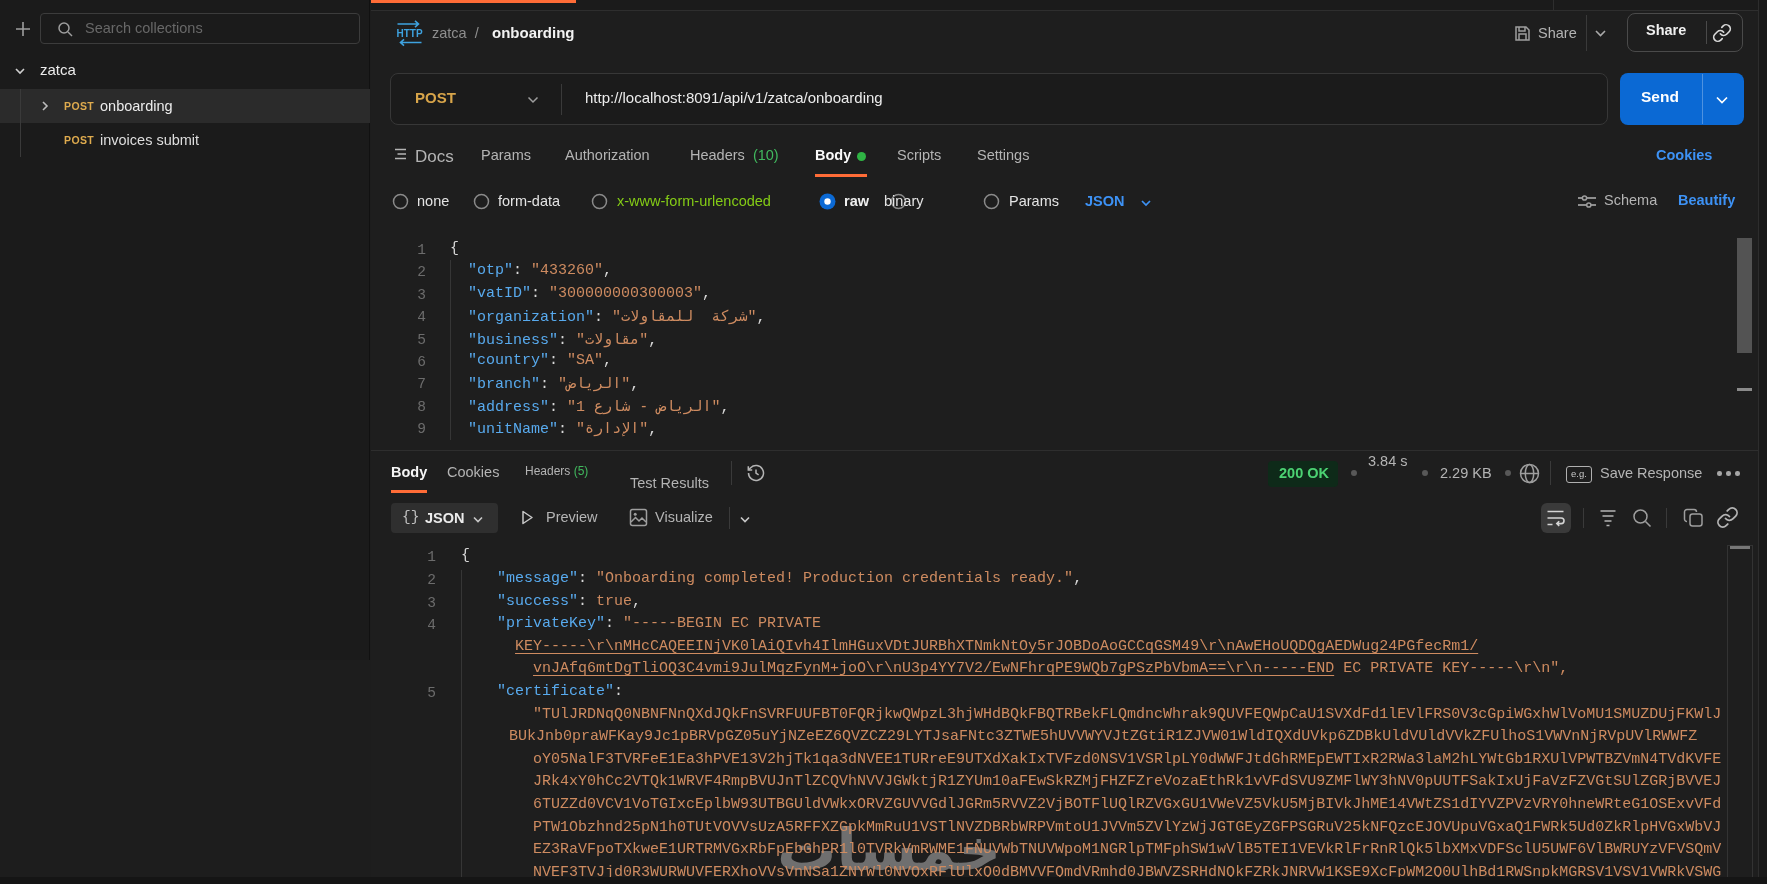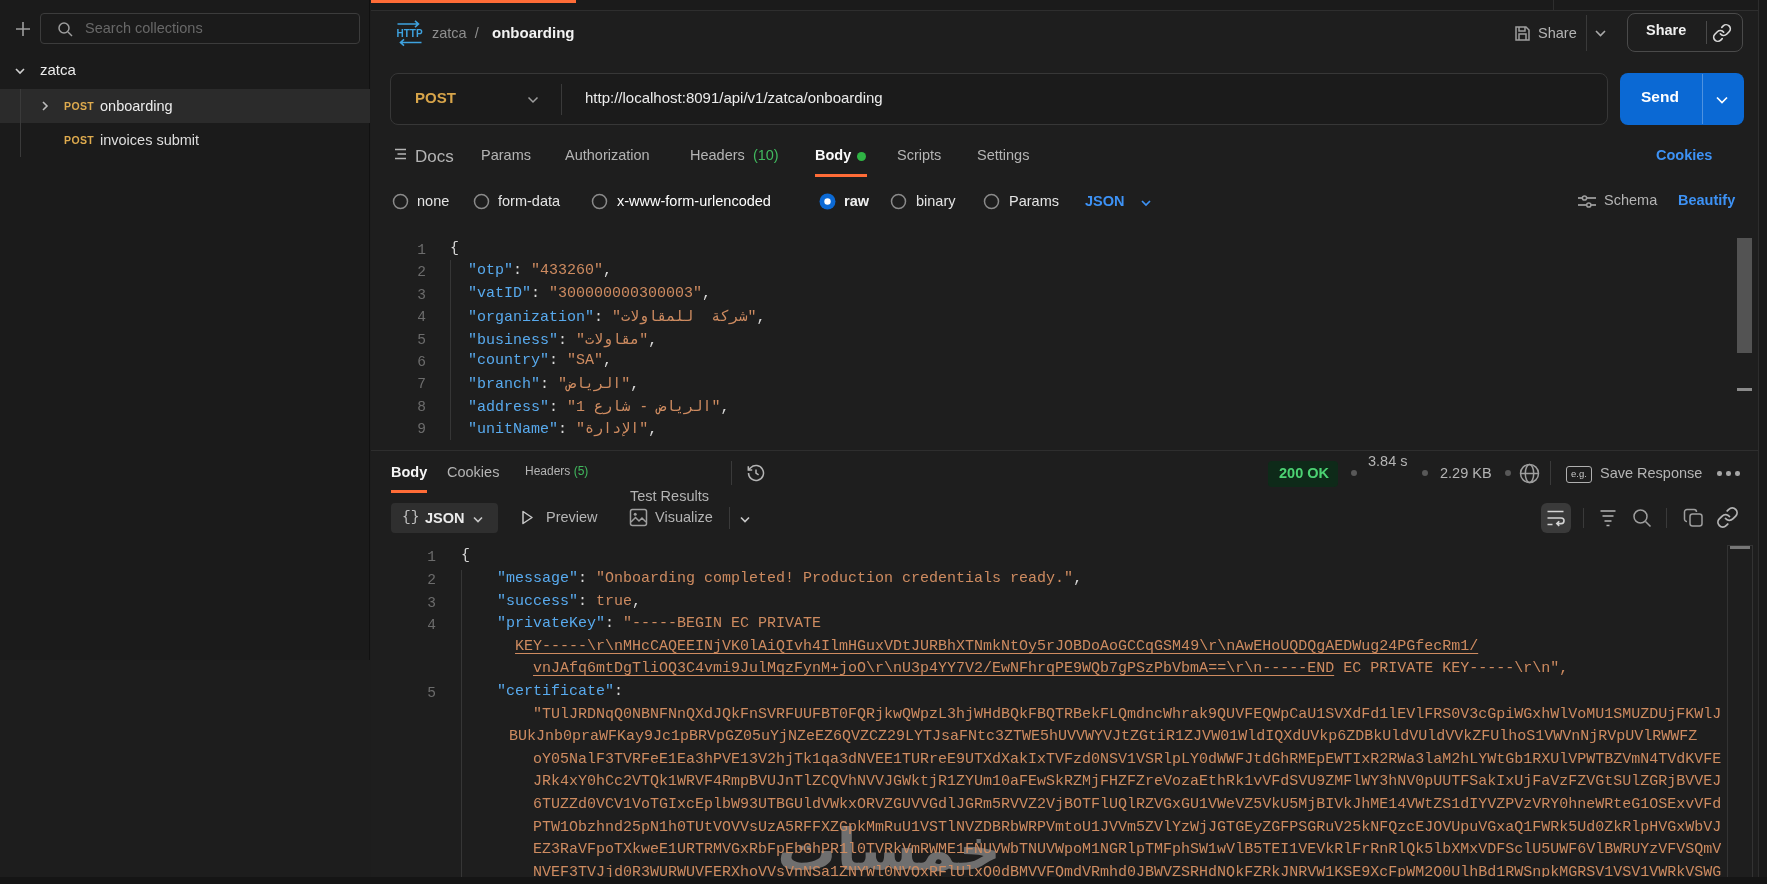--- a/index.html
+++ b/index.html
@@ -131,30 +131,30 @@
         <circle cx="8.5" cy="8.5" r="7" stroke="#8a8a8a" stroke-width="1.5" fill="none"></circle>
       </svg>
     <div class="abs" style="left:417px;top:193px;font-size:14.5px;color:#e4e4e4">none</div>
     <svg class="abs" style="left:473px;top:193px" width="17" height="17" viewBox="0 0 17 17">
         <circle cx="8.5" cy="8.5" r="7" stroke="#8a8a8a" stroke-width="1.5" fill="none"></circle>
       </svg>
     <div class="abs" style="left:498px;top:193px;font-size:14.5px;color:#e4e4e4">form-data</div>
     <svg class="abs" style="left:591px;top:193px" width="17" height="17" viewBox="0 0 17 17">
         <circle cx="8.5" cy="8.5" r="7" stroke="#8a8a8a" stroke-width="1.5" fill="none"></circle>
       </svg>
-    <div class="abs" style="left:617px;top:193px;font-size:14.5px;color:#ffffff">x-www-form-urlencoded</div>
+    <div class="abs" style="left:617px;top:193px;font-size:14.5px;color:#84cc16">x-www-form-urlencoded</div>
     <svg class="abs" style="left:818px;top:192px" width="19" height="19" viewBox="0 0 19 19">
         <circle cx="9.5" cy="9.5" r="8" fill="#0b69d4"></circle>
         <circle cx="9.5" cy="9.5" r="3.2" fill="#fff"></circle>
       </svg>
     <div class="abs" style="left:844px;top:193px;font-size:14.5px;font-weight:bold;color:#f0f0f0">raw</div>
     <svg class="abs" style="left:890px;top:193px" width="17" height="17" viewBox="0 0 17 17">
         <circle cx="8.5" cy="8.5" r="7" stroke="#8a8a8a" stroke-width="1.5" fill="none"></circle>
       </svg>
-    <div class="abs" style="left:916px;top:193px;font-size:14.5px;color:#e4e4e4">binary</div>
+    <div class="abs" style="left:884px;top:193px;font-size:14.5px;color:#e4e4e4">binary</div>
     <svg class="abs" style="left:983px;top:193px" width="17" height="17" viewBox="0 0 17 17">
         <circle cx="8.5" cy="8.5" r="7" stroke="#8a8a8a" stroke-width="1.5" fill="none"></circle>
       </svg>
     <div class="abs" style="left:1009px;top:193px;font-size:14.5px;color:#e4e4e4">Params</div>
   </div>
   <div class="abs blue" style="left:1085px;top:193px;font-size:14.5px;font-weight:bold">JSON</div>
   <svg class="abs" style="left:1138px;top:197px" width="16" height="13" viewBox="0 0 16 13">
     <path d="M4 4l4 4 4-4" stroke="#3d92f5" stroke-width="1.7" fill="none"></path>
   </svg>
   <svg class="abs" style="left:1576px;top:193px" width="22" height="17" viewBox="0 0 22 17">
@@ -190,21 +190,21 @@
     <div class="abs" style="left:1737px;top:388px;width:15px;height:3px;background:#8a8a8a"></div>
   </div>
 
   <div class="hairline" style="left:371px;top:450px;width:1396px;height:1px"></div>
 
   <div id="resptabs">
     <div class="abs" style="left:391px;top:464px;font-size:14.5px;font-weight:bold;color:#f5f5f5">Body</div>
     <div class="abs" style="left:391px;top:490px;width:36px;height:3px;background:#ff6c37"></div>
     <div class="abs graytxt" style="left:447px;top:464px;font-size:14.5px">Cookies</div>
     <div class="abs graytxt" style="left:525px;top:464px;font-size:12px">Headers <span class="green">(5)</span></div>
-    <div class="abs graytxt" style="left:630px;top:488px;font-size:14.5px">Test Results</div>
+    <div class="abs graytxt" style="left:630px;top:475px;font-size:14.5px">Test Results</div>
     <div class="abs" style="left:731px;top:461px;width:1px;height:24px;background:#3a3a3a"></div>
     <svg class="abs" style="left:744px;top:461px" width="24" height="24" viewBox="0 0 24 24">
       <path d="M4.5 12a7.5 7.5 0 1 0 2.2-5.3L4.5 8.9" stroke="#b4b4b4" stroke-width="1.5" fill="none"></path>
       <path d="M4.3 5.2v3.9h3.9" stroke="#b4b4b4" stroke-width="1.5" fill="none"></path>
       <path d="M12 8.5V12l2.6 1.8" stroke="#b4b4b4" stroke-width="1.5" fill="none"></path>
     </svg>
     <div class="abs" style="left:1268px;top:461px;width:70px;height:26px;background:#0e2a19;border-radius:4px"></div>
     <div class="abs" style="left:1279px;top:465px;font-size:14.5px;font-weight:bold;color:#4cd273">200 OK</div>
     <div class="abs" style="left:1351px;top:470px;width:6px;height:6px;border-radius:50%;background:#585858"></div>
     <div class="abs graytxt" style="left:1368px;top:453px;font-size:14.5px">3.84 s</div>

